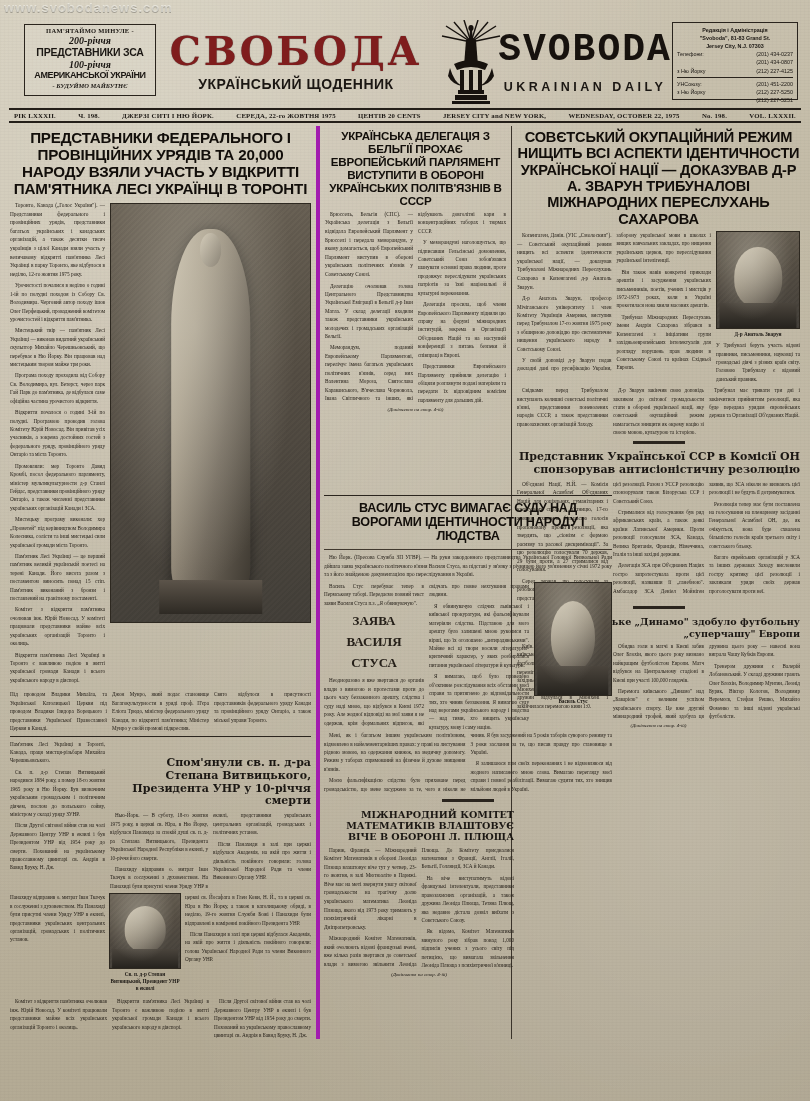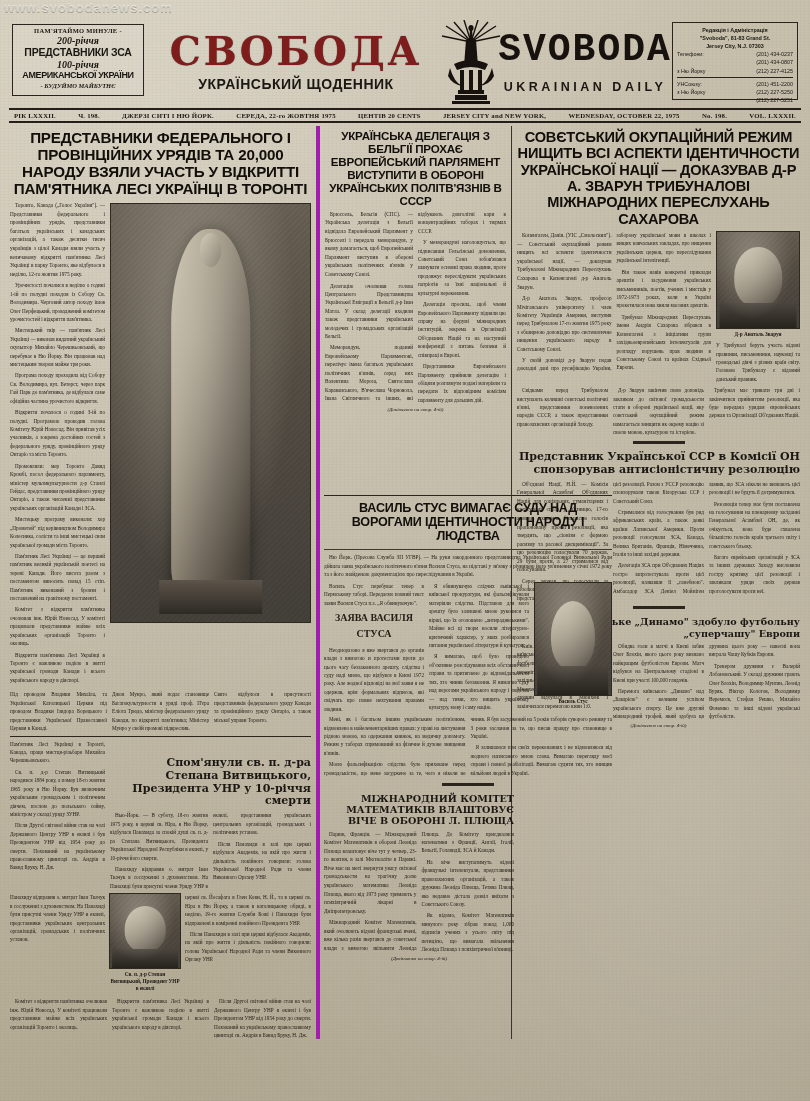--- a/index.html
+++ b/index.html
@@ -27,21 +27,21 @@
     position:absolute;top:0;left:4px;width:260px;height:16px;
     font-family:"Liberation Sans",sans-serif;font-weight:bold;font-size:13px;
     color:rgba(245,245,240,.55);letter-spacing:1px;
     text-shadow:0 1px 0 rgba(0,0,0,.25);
   }
   .sheet{position:absolute;left:6px;top:14px;width:798px;height:1080px;color:#1b1713;}
 
   
   .masthead{position:relative;height:92px;}
   .mast-left{
-    position:absolute;left:6px;top:10px;width:132px;height:72px;
+    position:absolute;left:18px;top:10px;width:132px;height:72px;
     border:1.5px solid #2a241d;text-align:center;padding-top:2px;box-sizing:border-box;
     background:rgba(255,255,255,.07);
   }
   .ml1{font-family:"Liberation Serif",serif;font-size:6.5px;font-weight:bold;letter-spacing:.3px;}
   .ml2{font-family:"Liberation Serif",serif;font-size:10px;font-weight:bold;font-style:italic;margin-top:1px;}
   .ml3{font-family:"Liberation Sans",sans-serif;font-size:10.5px;font-weight:bold;letter-spacing:-.2px;}
   .ml6{font-family:"Liberation Sans",sans-serif;font-size:9px;font-weight:bold;letter-spacing:-.4px;}
   .ml7{font-family:"Liberation Serif",serif;font-size:6.5px;font-weight:bold;font-style:italic;margin-top:2px;}
 
   .mast-title-l{
@@ -408,21 +408,21 @@
   <div style="position:absolute;left:318px;top:478px;width:288px;">
     <div class="hrule"></div>
     <div class="hl" style="font-size:12.6px;padding:2px 0 3px;">ВАСИЛЬ СТУС ВИМАГАЄ СУДУ НАД ВОРОГАМИ ІДЕНТИЧНОСТИ НАРОДУ І ЛЮДСТВА</div>
     <div class="hrule-thin"></div>
     <p class="para ind lede" style="margin:2px 0 3px;">Ню Йорк. (Пресова Служба ЗП УГВР). — На руки закордонного представництва Української Головної Визвольної Ради дійшла заява українського політичного в'язня Василя Стуса, на підставі у зв'язку з річницею його ув'язнення у січні 1972 року та з його знайденою документацією про переслідування в Україні.</p>
 
     <div style="display:flex;gap:5px;">
       <div style="flex:1;">
         <div class="txtcols2">
           <p class="para ind">Василь Стус перебуває тепер в Пермському таборі. Передаємо повний текст заяви Василя Стуса п.з. „Я обвинувачую".</p>
-          <p class="para" style="text-align:center;font-weight:bold;font-size:10px;margin:3px 0;">ЗАЯВА ВАСИЛЯ СТУСА</p>
+          <p class="para" style="text-align:center;font-weight:bold;font-size:13px;margin:3px 0;">ЗАЯВА ВАСИЛЯ СТУСА</p>
           <p class="para ind">Неодноразово я вже звертався до органів влади з вимогою и протестами проти до цього часу беззаконного арешту, слідства і суду наді мною, що відбувся в Києві 1972 року. Але жодної відповіді на мої заяви я не одержав, крім формальних відписок, які свідчать про повне нехтування правами людини.</p>
           <p class="para ind">Я обвинувачую слідчих львівської і київської прокуратури, які фальсифікували матеріяли слідства. Підставою для мого арешту було залишені мною рукописи та вірші, що їх оголошено „антирадянськими". Майже всі ці твори носили літературно-критичний характер, у яких розбиралися питання української літератури й культури.</p>
           <p class="para ind">Я вимагаю, щоб було проведено об'єктивне розслідування всіх обставин моєї справи та притягнено до відповідальности тих, хто чинив беззаконня. Я вимагаю суду над ворогами українського народу і людства — над тими, хто нищить українську культуру, мову і саму націю.</p>
         </div>
       </div>
       <div style="width:78px;">
         <div class="photo portrait" style="height:112px;">
           <div class="face"></div>
           <div class="body"></div>
         </div>

